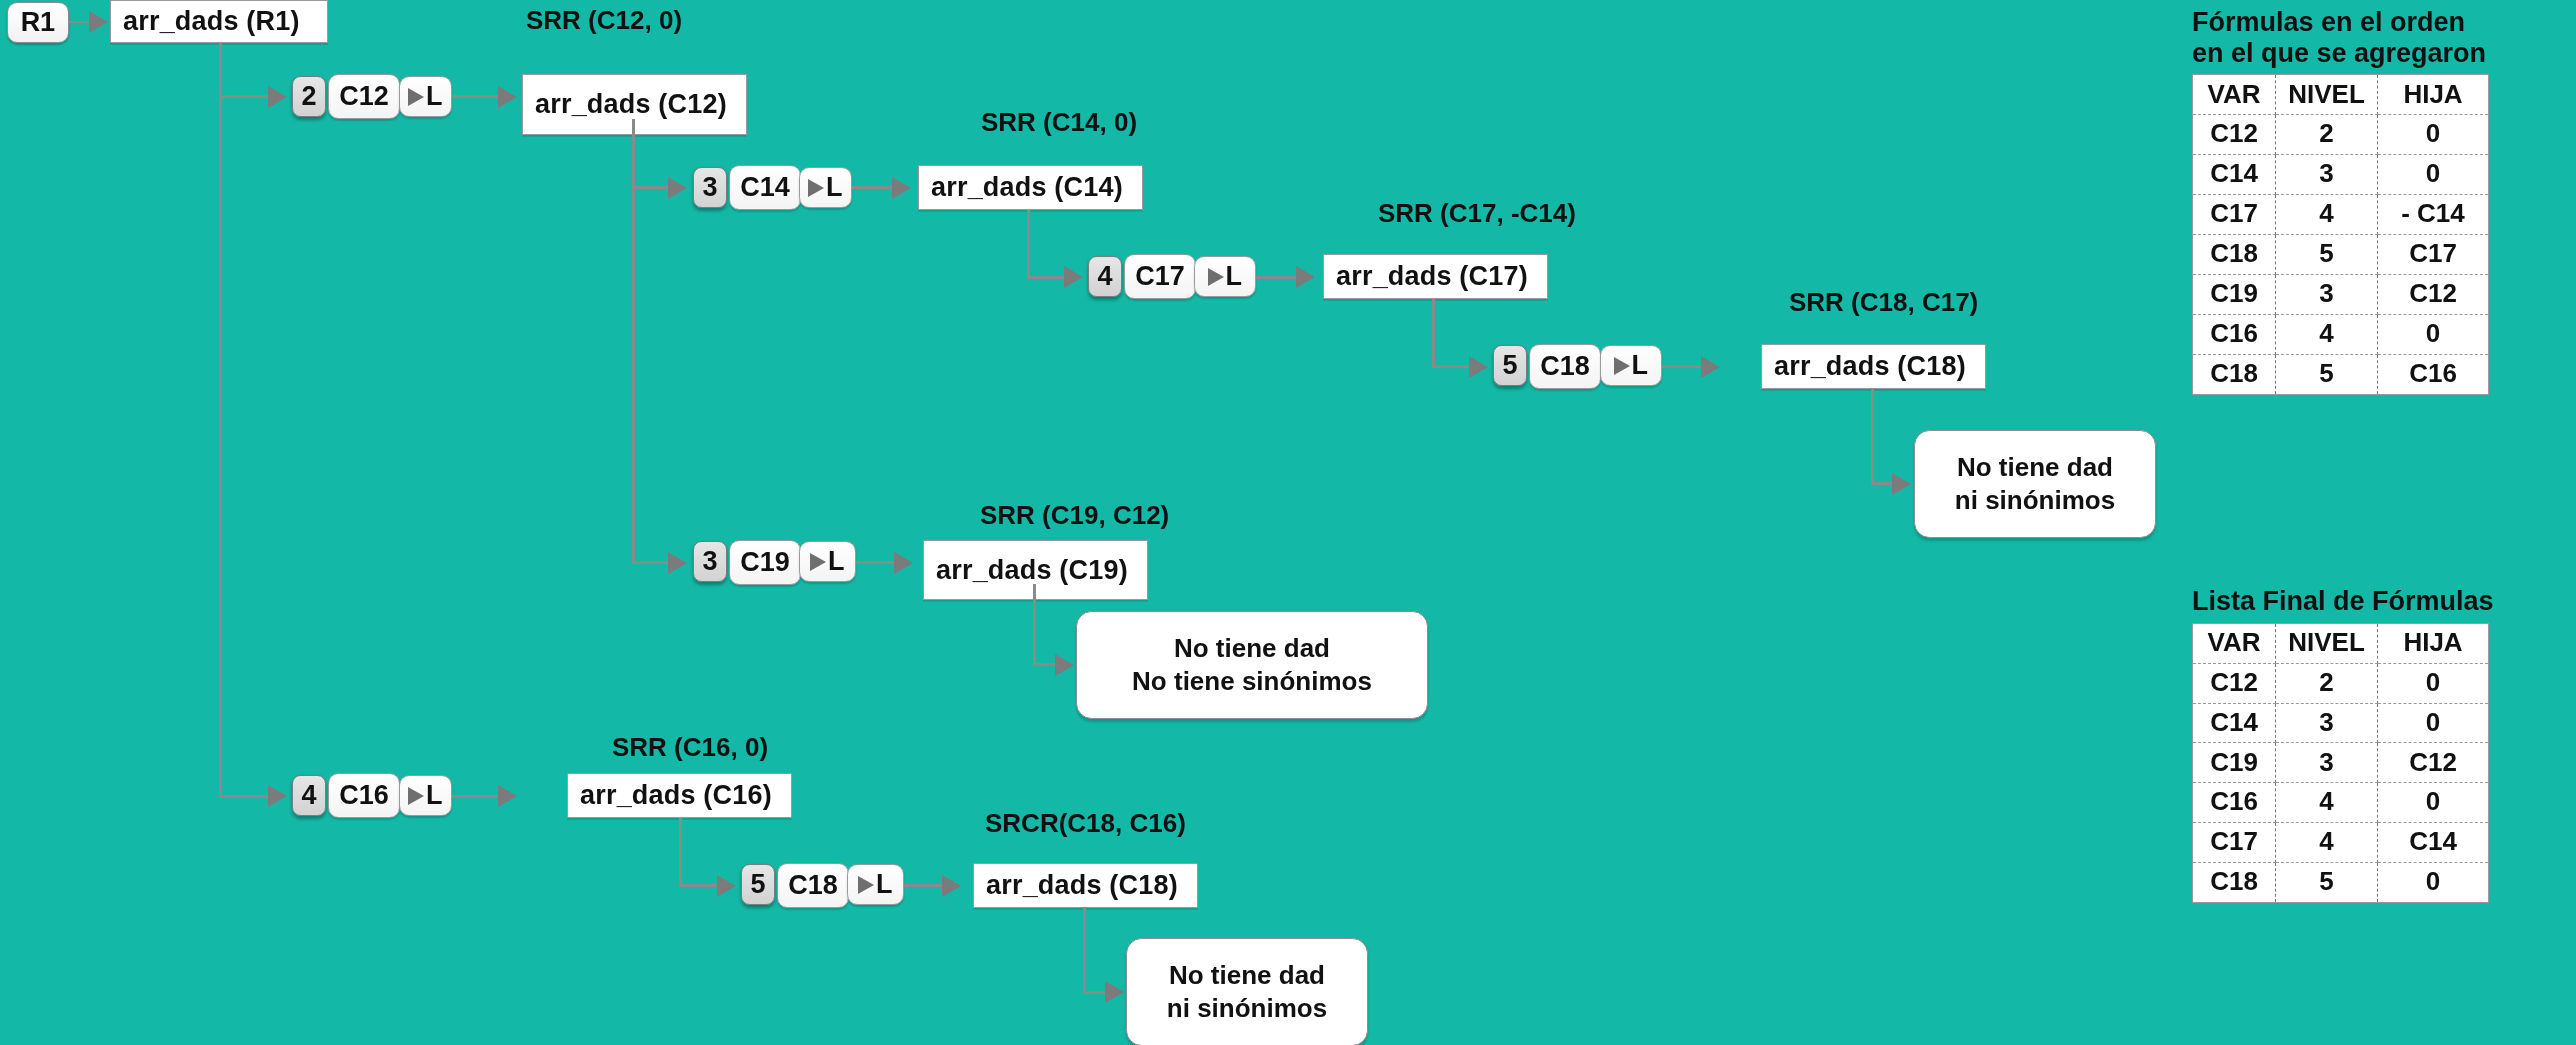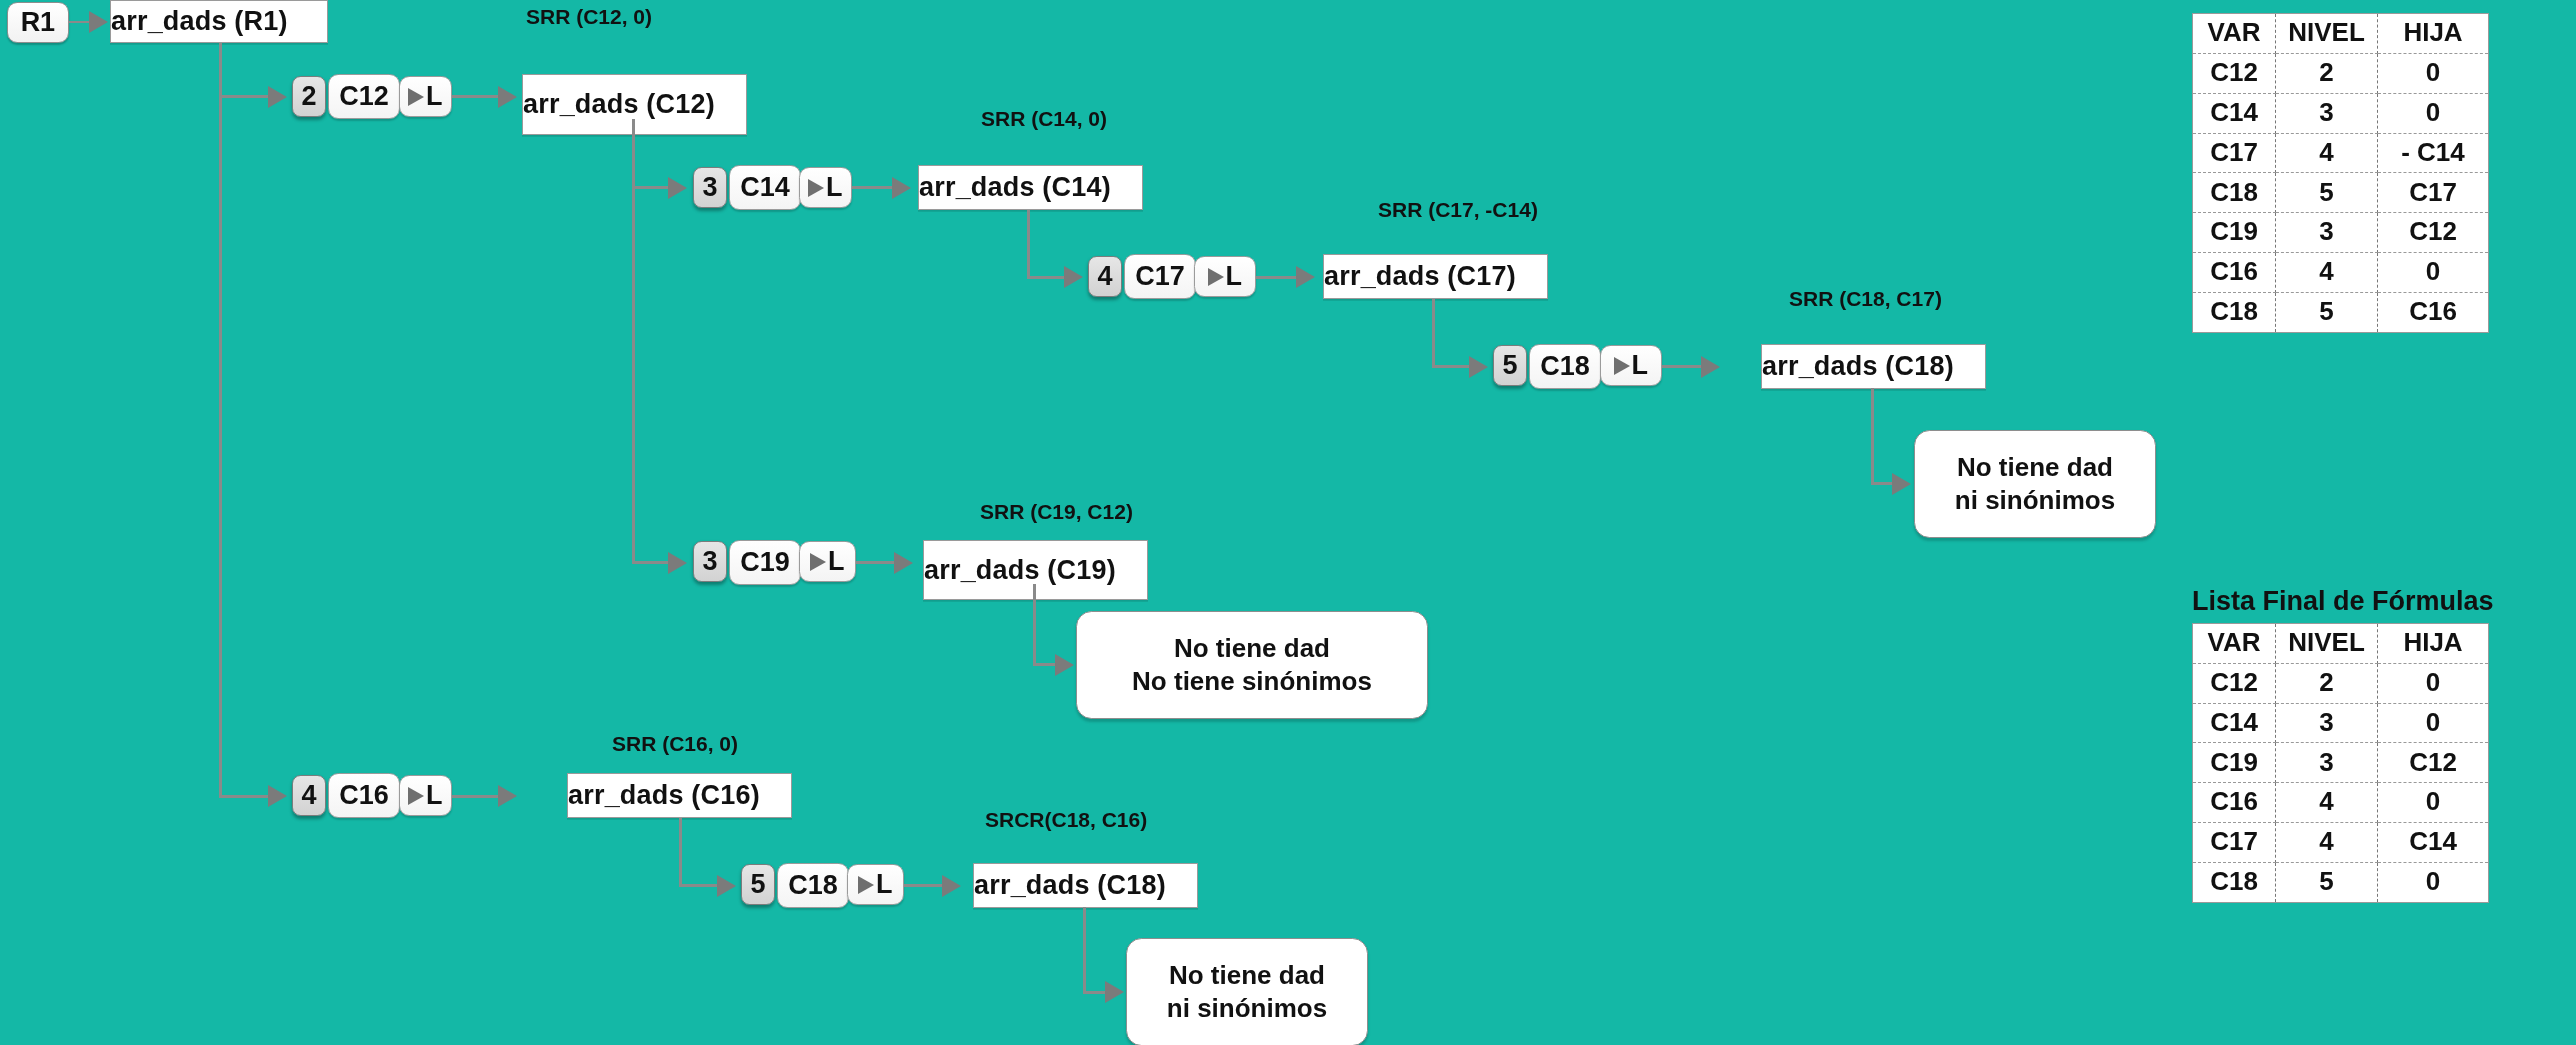--- a/index.html
+++ b/index.html
@@ -20,20 +20,21 @@
 
   
   .rectbox{
     border:1.7px solid #9a9a9a;
     background:#ffffff;
     color:#111;
     font-weight:bold;
     display:flex;
     align-items:center;
     justify-content:flex-start;
+    padding-left:12px;
     font-size:27px;
     letter-spacing:0.2px;
     box-shadow:0 1.7px 0 rgba(0,0,0,.14);
     white-space:nowrap;
   }
 
   
   .pill{
     border:1.7px solid #8e8e8e;
     border-radius:10.3px;
@@ -98,21 +99,21 @@
     display:flex;flex-direction:column;
     align-items:center;justify-content:center;
     color:#111;
     box-shadow:0 2.6px 2.6px rgba(0,0,0,.18);
     white-space:nowrap;
   }
 
   
   .caption{
     font-weight:bold;
-    font-size:21px;
+    font-size:26px;
     color:#111;
     white-space:nowrap;
   }
 
   
   .hline{background:#8a8a8a;height:2.6px;}
   .vline{background:#8a8a8a;width:2.6px;}
 
   .arrowR{
     width:0;height:0;
@@ -304,20 +305,24 @@
 
   <div class="abs vline" style="left:1083px;top:907px;height:85px;"></div>
   <div class="abs hline" style="left:1083px;top:991px;width:26px;"></div>
   <div class="abs arrowR" style="left:1105px;top:981px;"></div>
   <div class="abs notebox" style="left:1126px;top:938px;width:242px;height:108px;">
     <span>No tiene dad</span>
     <span>ni sinónimos</span>
   </div>
 
   <div class="tblwrap" style="left:2192px;top:6.9px;">
+    <div class="tbltitle">
+      <div>Fórmulas en  el orden</div>
+      <div>en el que se agregaron</div>
+    </div>
     <table class="grid" style="margin-top:6px;">
       <thead>
         <tr>
           <th class="col-var">VAR</th>
           <th class="col-niv">NIVEL</th>
           <th class="col-hij">HIJA</th>
         </tr>
       </thead>
       <tbody>
         <tr>

